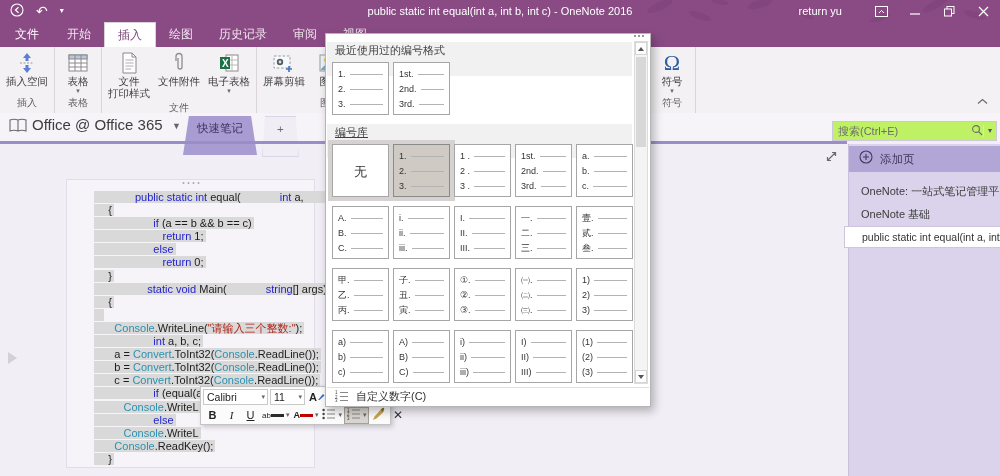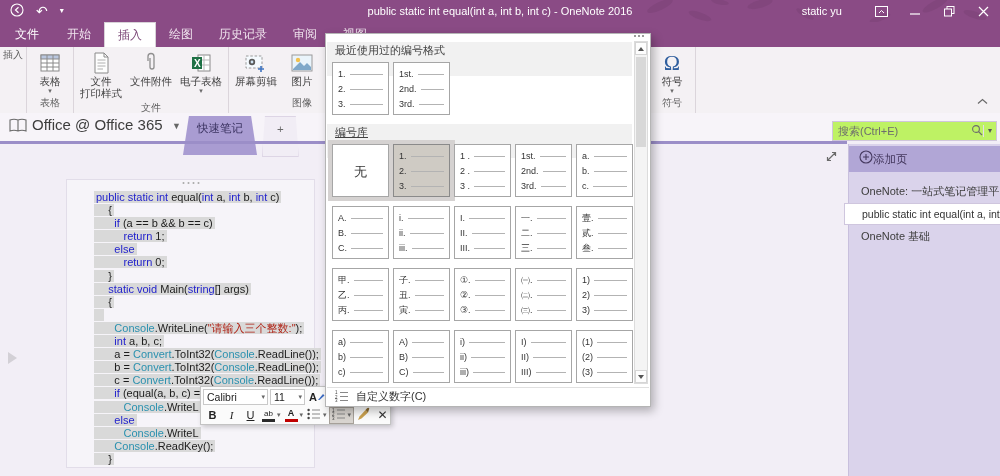--- a/index.html
+++ b/index.html
@@ -48,29 +48,29 @@
   #search-box .sdd{font-size:8px;color:#555;padding:0 4px;border-left:1px solid #e3dcea;height:12px;line-height:12px;}
   
   #canvas{position:absolute;left:0;top:144px;width:848px;height:332px;background:#f2eef6;}
   #note-container{position:absolute;left:66px;top:35px;width:247px;height:287px;background:#f6f4f9;border:1px solid #e2dde9;}
   #container-grip{position:absolute;left:50%;top:2px;transform:translateX(-50%);display:flex;gap:3px;}
   #container-grip i{width:2px;height:2px;border-radius:50%;background:#a9a9a9;}
   #code-block{position:absolute;left:27px;top:11px;white-space:pre;font-size:11px;line-height:13.1px;}
   .cl{height:13.1px;}
   .cl .sel{background:#d9d9d9;padding:0 2px;}
   .tk-d{color:#1c1c1c;}
-  .tk-k{color:#2323cc;}
+  .tk-k{color:#2323cc;margin-left:39px;}
   .tk-t{color:#2b91af;}
   .tk-s{color:#b02418;}
   #para-handle{position:absolute;left:8px;top:208px;width:0;height:0;border-top:6px solid transparent;border-bottom:6px solid transparent;border-left:9px solid #d3d0d6;}
   #expand-icon{position:absolute;left:824px;top:5px;}
   
   #sidebar{position:absolute;left:848px;top:144px;width:152px;height:332px;background:#dad3eb;border-left:1px solid #c8bfdd;}
   #sb-header{position:absolute;left:0;top:2px;width:152px;height:26px;background:#b1a6d6;display:flex;align-items:center;}
-  #sb-header .lbl{font-size:11.5px;color:#45395f;}
+  #sb-header .lbl{font-size:11.5px;color:#45395f;margin-left:7px;}
   #add-page-icon{margin-left:10px;}
   #page-list{position:absolute;left:0;top:36px;width:152px;}
   .pitem{font-size:11px;color:#3c3c3c;padding:4px 0 4px 12px;white-space:nowrap;overflow:hidden;}
   .pitem.active{background:#fff;margin-left:-5px;padding-left:17px;border:1px solid #cfc6de;border-right:none;font-size:10.5px;color:#333;}
   
   #dropdown{position:absolute;left:325px;top:33px;width:324px;height:372px;background:#fff;border:1px solid #b5b5b5;box-shadow:3px 4px 9px rgba(0,0,0,.28);z-index:9;}
   #dd-grip{position:absolute;right:6px;top:1px;display:flex;gap:2px;}
   #dd-grip i{width:2px;height:2px;background:#9a9a9a;}
   .dd-header{position:absolute;left:1px;width:305px;height:34px;background:#f1f1f1;font-size:11px;color:#3f3f3f;line-height:16px;padding-left:8px;box-sizing:border-box;}
   #dd-h-recent{top:8px;}
@@ -101,21 +101,21 @@
   #mini-row1{position:absolute;left:2px;top:1px;height:17px;display:flex;align-items:center;gap:2px;}
   .mselect{height:14px;border:1px solid #c9c9c9;background:#fff;display:flex;align-items:center;font-size:10.5px;color:#222;padding-left:3px;}
   .mselect .mcaret{font-size:7px;color:#666;margin:0 2px 0 4px;}
   #mini-row2{position:absolute;left:2px;top:19px;height:18px;display:flex;align-items:center;}
   .mbtn{height:17px;min-width:15px;display:flex;align-items:center;justify-content:center;padding:0 2px;font-size:11px;color:#222;}
   .mbtn.pressed{background:#d8d4cf;border:1px solid #a6a099;box-sizing:border-box;}
   .mbtn .mcaret{font-size:7px;color:#666;margin-left:2px;}
   .glyph-b{font-weight:bold;}
   .glyph-i{font-style:italic;font-family:"Liberation Serif",serif;}
   .glyph-u{text-decoration:underline;}
-  .stackicon{display:flex;flex-direction:column;align-items:center;line-height:9px;}
+  .stackicon{display:flex;align-items:center;line-height:9px;}
   .stackicon .bar{width:13px;height:3px;margin-top:1px;}
 </style>
 </head>
 <body>
 
 <div id="app">
 
   <div id="titlebar">
     <svg class="pattern" width="1000" height="22" viewBox="0 0 1000 22">
       <g fill="#6e3a6a" opacity="0.55">
@@ -134,21 +134,21 @@
         <svg width="14" height="14" viewBox="0 0 14 14">
             <circle cx="7" cy="7" r="6" fill="none" stroke="#fff" stroke-width="1.1"></circle>
             <path d="M8.5 4.2 L5.5 7 L8.5 9.8" fill="none" stroke="#fff" stroke-width="1.2"></path>
           </svg>
       </span>
       <span class="qbtn" style="font-size:14px;">↶</span>
       <span class="qbtn" style="font-size:8px;">▾</span>
     </div>
     <div id="win-title">public static int equal(int a, int b, int c) - OneNote 2016</div>
     <div class="win-right">
-      <span class="user">static yu</span>
+      <span class="user">return yu</span>
       <span class="winbtn">
         <svg width="13" height="11" viewBox="0 0 13 11">
             <rect x="0.5" y="0.5" width="12" height="10" fill="none" stroke="#fff"></rect>
             <path d="M4 7 L6.5 4.5 L9 7" fill="none" stroke="#fff"></path>
           </svg>
       </span>
       <span class="winbtn">
         <svg width="10" height="10" viewBox="0 0 10 10">
             <line x1="0" y1="8" x2="10" y2="8" stroke="#fff" stroke-width="1.2"></line>
           </svg>
@@ -175,20 +175,32 @@
         <div class="rtab">绘图</div>
         <div class="rtab">历史记录</div>
         <div class="rtab">审阅</div>
         <div class="rtab">视图</div>
       </div>
   </div>
 
   <div id="ribbon">
     <div id="ribbon-groups">
         <div class="rgroup">
+          <div class="rbtns">
+            <div class="rbtn">
+              <div class="ricon">
+                <svg width="20" height="22" viewBox="0 0 20 22">
+                  <path d="M10 1 L14 6 L11.5 6 L11.5 9 L8.5 9 L8.5 6 L6 6 Z" fill="#5b7fd4"></path>
+                  <line x1="3" y1="11" x2="17" y2="11" stroke="#9a9a9a" stroke-dasharray="2 1.5"></line>
+                  <path d="M10 21 L6 16 L8.5 16 L8.5 13 L11.5 13 L11.5 16 L14 16 Z" fill="#5b7fd4"></path>
+                </svg>
+              </div>
+              <div class="rlab">插入空间</div>
+            </div>
+          </div>
           <div class="rglabel">插入</div>
         </div>
         <div class="rgroup">
           <div class="rbtns">
             <div class="rbtn">
               <div class="ricon">
                 <svg width="20" height="18" viewBox="0 0 20 18">
                   <rect x="1" y="1" width="18" height="16" fill="#fff" stroke="#8a8a8a"></rect>
                   <rect x="1" y="1" width="18" height="4" fill="#b9c6de" stroke="#8a8a8a"></rect>
                   <line x1="7" y1="1" x2="7" y2="17" stroke="#8a8a8a"></line>
@@ -351,22 +363,22 @@
       <span id="add-page-icon">
         <svg width="14" height="14" viewBox="0 0 14 14">
             <circle cx="7" cy="7" r="6" fill="none" stroke="#45395f" stroke-width="1.1"></circle>
             <path d="M7 4 L7 10 M4 7 L10 7" stroke="#45395f" stroke-width="1.1"></path>
           </svg>
       </span>
       <span class="lbl">添加页</span>
     </div>
     <div id="page-list">
         <div class="pitem">OneNote: 一站式笔记管理平台</div>
+        <div class="pitem">OneNote 基础</div>
         <div class="pitem active">public static int equal(int a, int</div>
-        <div class="pitem">OneNote 基础</div>
       </div>
   </div>
 
   <div id="mini-toolbar">
     <div id="mini-row1">
       <div class="mselect" style="width:60px;">
         <span>Calibri</span>
         <span class="mcaret" style="margin-left:auto;">▾</span>
       </div>
       <div class="mselect" style="width:30px;justify-content:space-between;">

